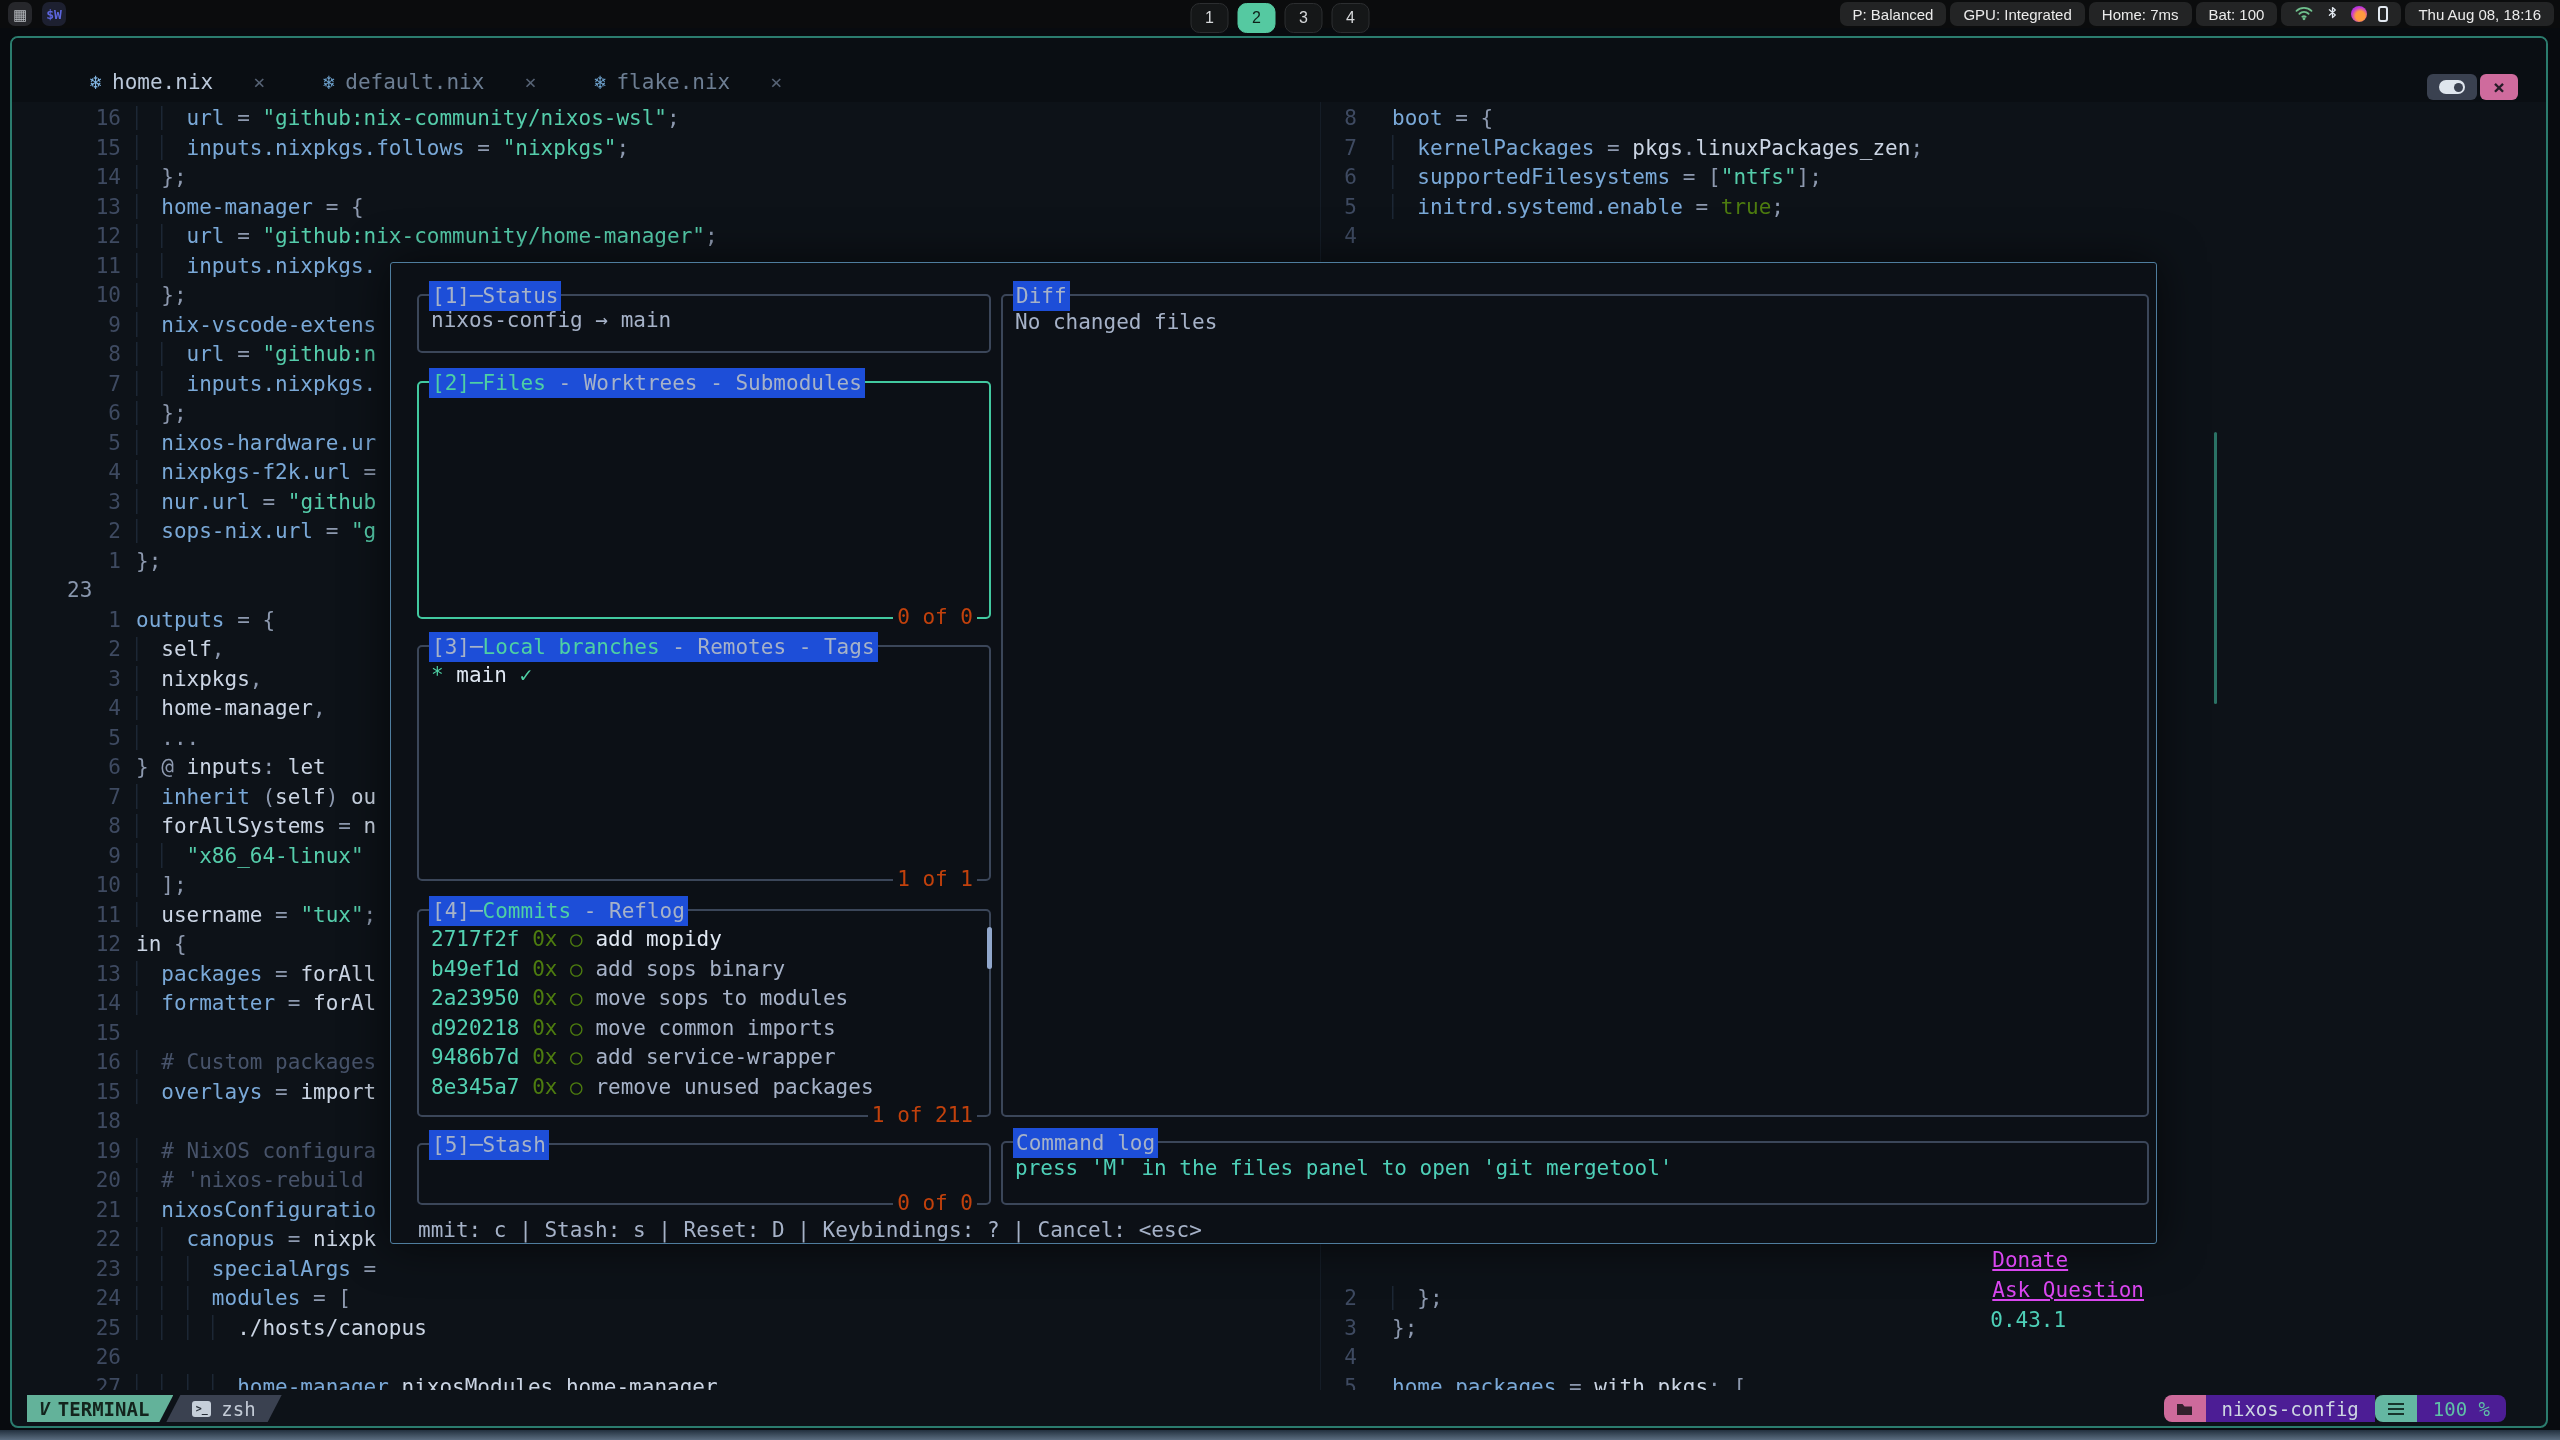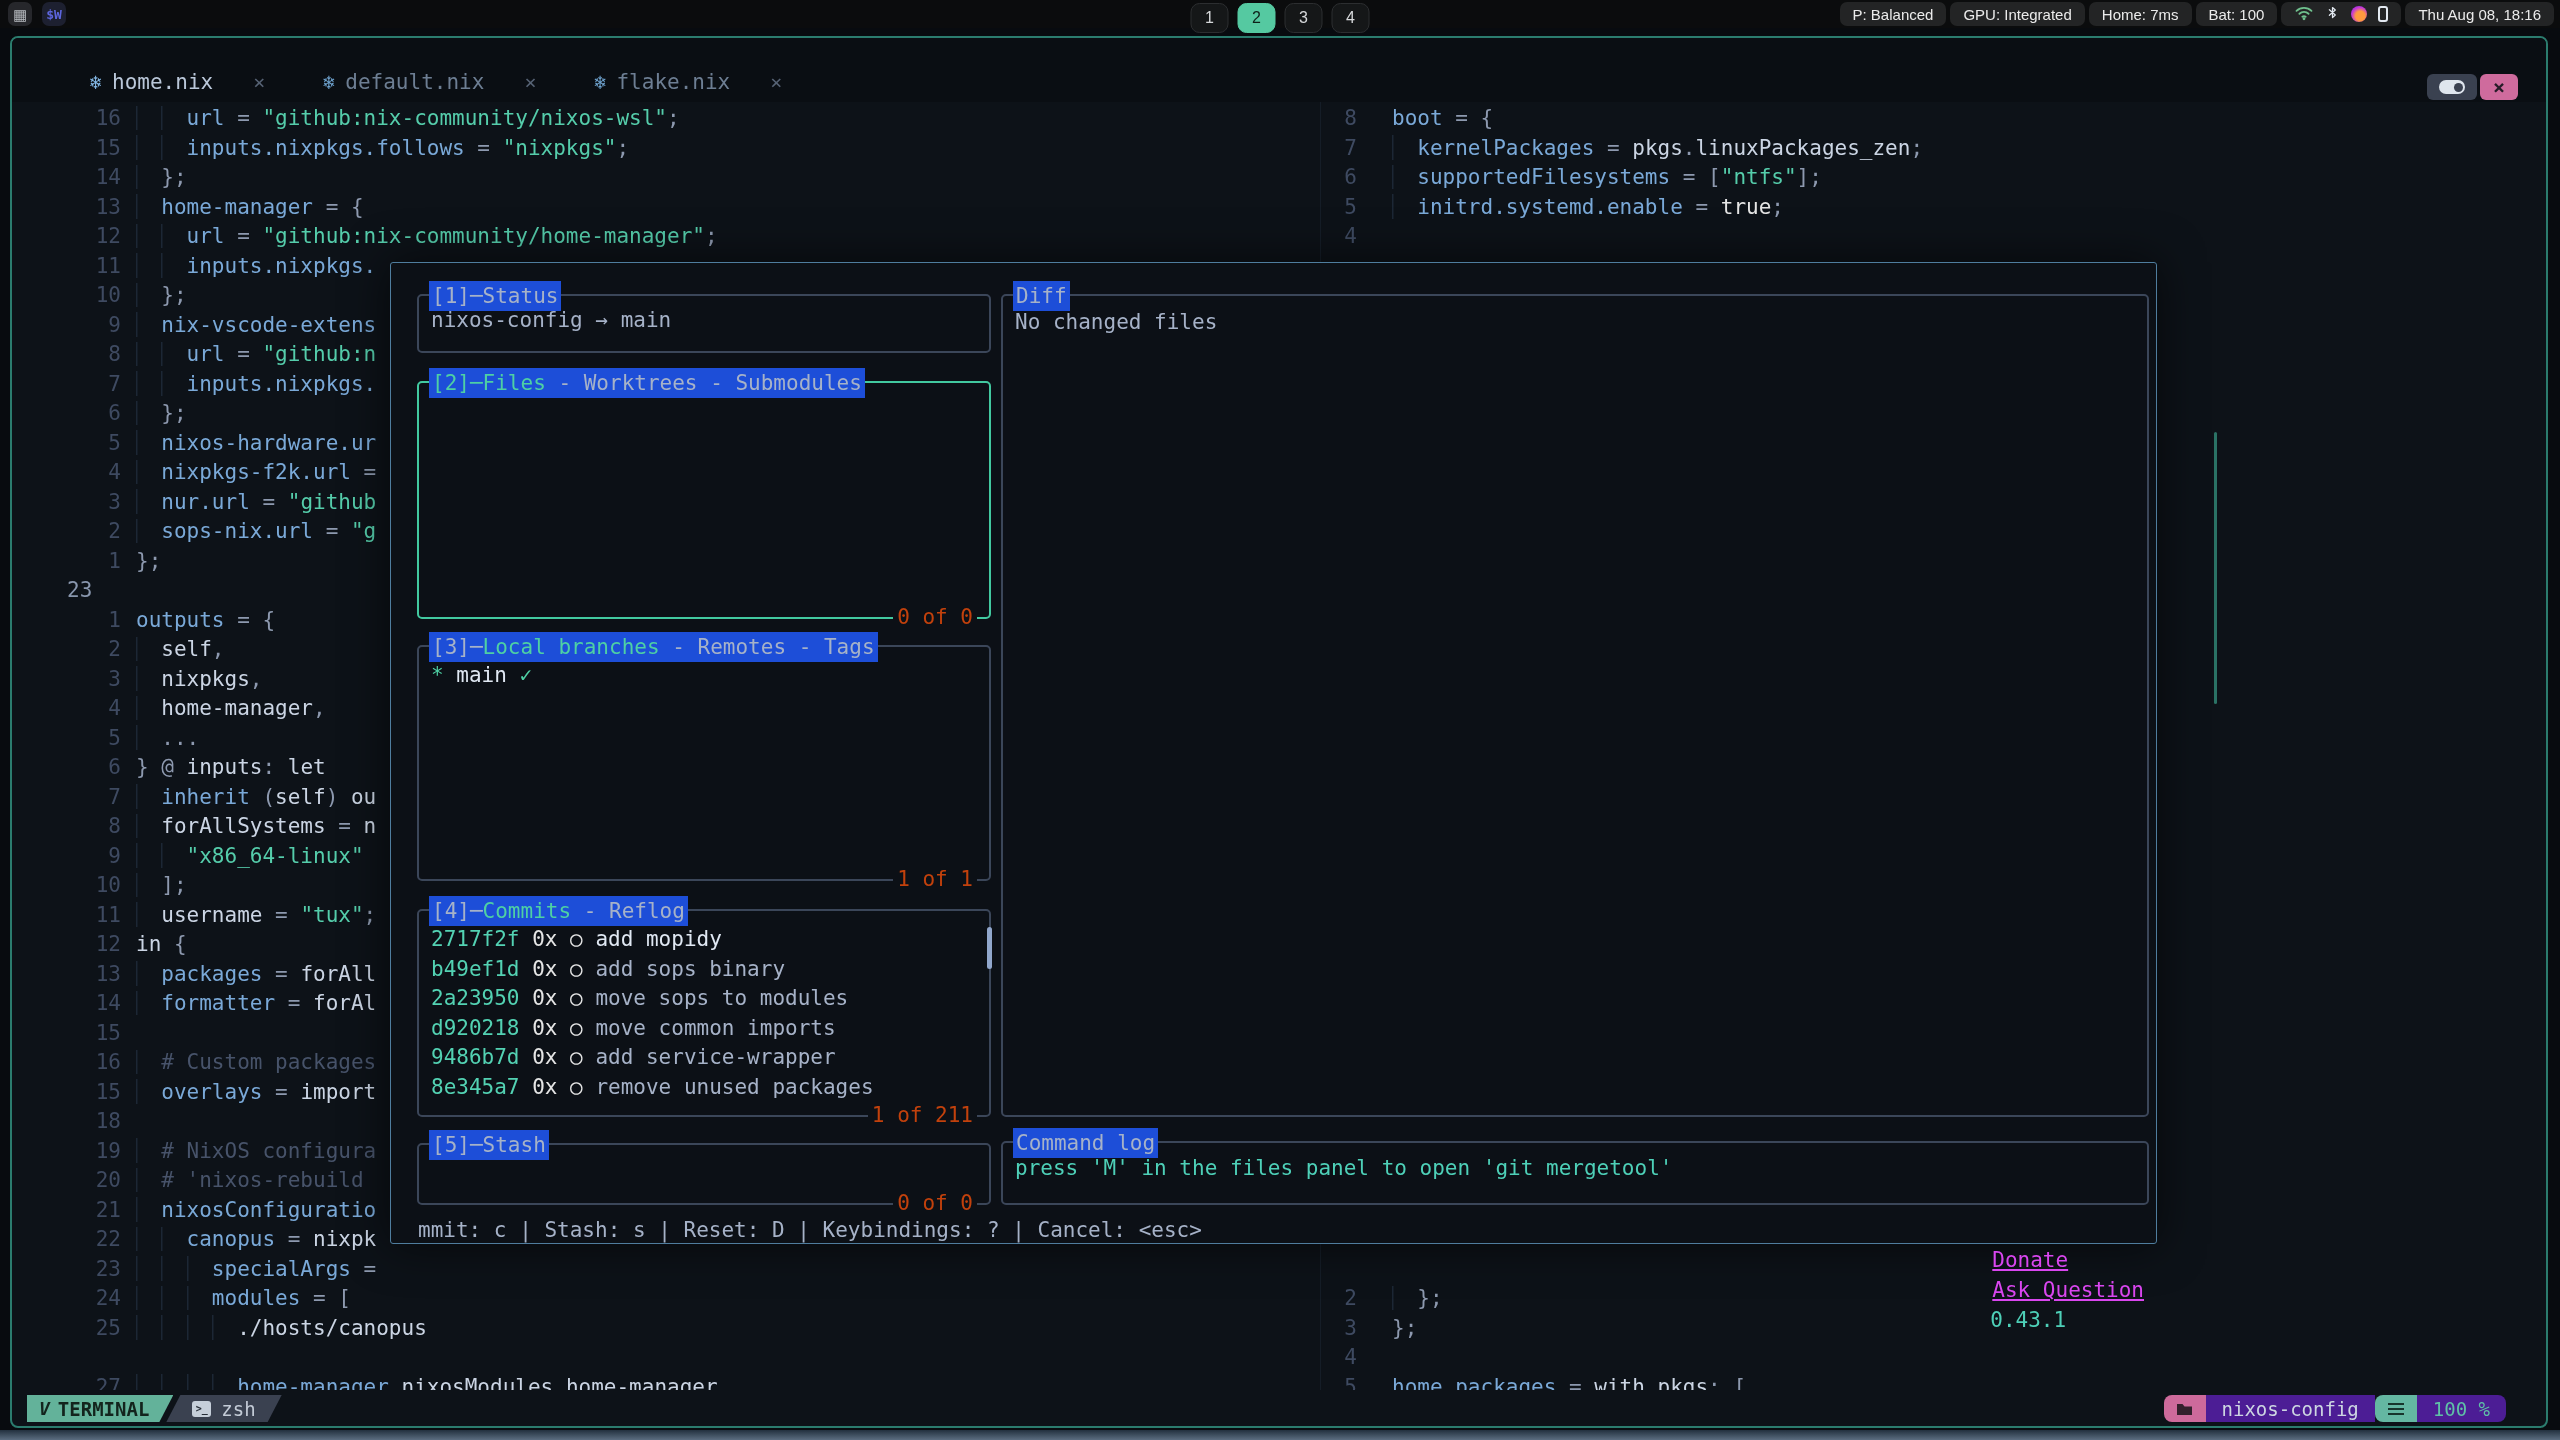--- a/index.html
+++ b/index.html
@@ -43,21 +43,21 @@
   .pane-right{left:1310px;right:0;}
   .paned{position:absolute;left:1308px;top:64px;bottom:36px;width:1px;background:#151d27;}
   .crow{position:absolute;left:0;right:0;height:29.5px;line-height:29.5px;display:flex;}
   .gut{flex:0 0 109px;text-align:right;color:#3e4a61;white-space:pre;}
   .pane-right .gut{flex:0 0 35px;}
   .cd{flex:1;margin-left:15px;white-space:pre;display:block;}
   .pane-right .cd{margin-left:35px;}
   .gcur{text-align:left;padding-left:55px;color:#8896ad;}
   .ig{display:inline-block;width:2ch;height:1.15em;vertical-align:text-bottom;box-shadow:inset 1.5px 0 0 #1c2735;}
   .tk-k{color:#7aa9d8;} .tk-p{color:#8d99af;} .tk-s{color:#55cdab;} .tk-w{color:#cbd5e4;}
-  .tk-c{color:#47536a;} .tk-m{color:#e5e5e5;} .tk-l{color:#a6b2c8;} .tk-ga{color:#4ed0a4;}
+  .tk-c{color:#47536a;} .tk-m{color:#4d7c0f;} .tk-l{color:#a6b2c8;} .tk-ga{color:#4ed0a4;}
   .tk-t{color:#4ed0b8;} .tk-h{color:#53d2b3;} .tk-wt{color:#e0e8f3;}
   .tealrule{position:absolute;left:2202px;top:394px;width:3px;height:272px;background:#2a7265;border-radius:2px;}
 
   
   .popup{position:absolute;left:378px;top:224px;width:1767px;height:982px;background:#0c1016;border:1.5px solid #4f7d9e;border-radius:3px;box-shadow:0 0 46px rgba(0,0,0,.6);font-family:"DejaVu Sans Mono",monospace;font-size:21px;}
   .panel{position:absolute;border:2px solid #3b4659;border-radius:5px;}
   .panel.active{border-color:#42c9a0;}
   .ph{position:absolute;top:-15px;left:10px;height:30px;line-height:30px;background:#1d4ed8;padding:0 3px;white-space:pre;}
   .pc{position:absolute;bottom:-15px;right:12px;height:30px;line-height:30px;background:#0c1016;padding:0 4px;color:#c2410c;white-space:pre;}
   .pbody{padding:12px 12px 0 12px;white-space:pre;line-height:29.5px;}
@@ -325,20 +325,24 @@
         <span class="cd"><span class="ig"></span><span class="ig"></span><span class="ig"></span><span class="tk-k">specialArgs</span><span class="tk-p"> =</span></span>
       </div>
       <div class="crow" style="top: 1180px;">
         <span class="gut">24</span>
         <span class="cd"><span class="ig"></span><span class="ig"></span><span class="ig"></span><span class="tk-k">modules</span><span class="tk-p"> = [</span></span>
       </div>
       <div class="crow" style="top: 1209.5px;">
         <span class="gut">25</span>
         <span class="cd"><span class="ig"></span><span class="ig"></span><span class="ig"></span><span class="ig"></span><span class="tk-w">./hosts/canopus</span></span>
       </div>
+      <div class="crow" style="top: 1239px;">
+        <span class="gut">26</span>
+        <span class="cd"></span>
+      </div>
       <div class="crow" style="top: 1268.5px;">
         <span class="gut">27</span>
         <span class="cd"><span class="ig"></span><span class="ig"></span><span class="ig"></span><span class="ig"></span><span class="tk-k">home-manager</span><span class="tk-p">.</span><span class="tk-w">nixosModules</span><span class="tk-p">.</span><span class="tk-w">home-manager</span></span>
       </div>
     </div>
   <div class="paned"></div>
   <div class="pane pane-right">
       <div class="crow" style="top: 0px;">
         <span class="gut">8</span>
         <span class="cd"><span class="tk-k">boot</span><span class="tk-p"> = {</span></span>

